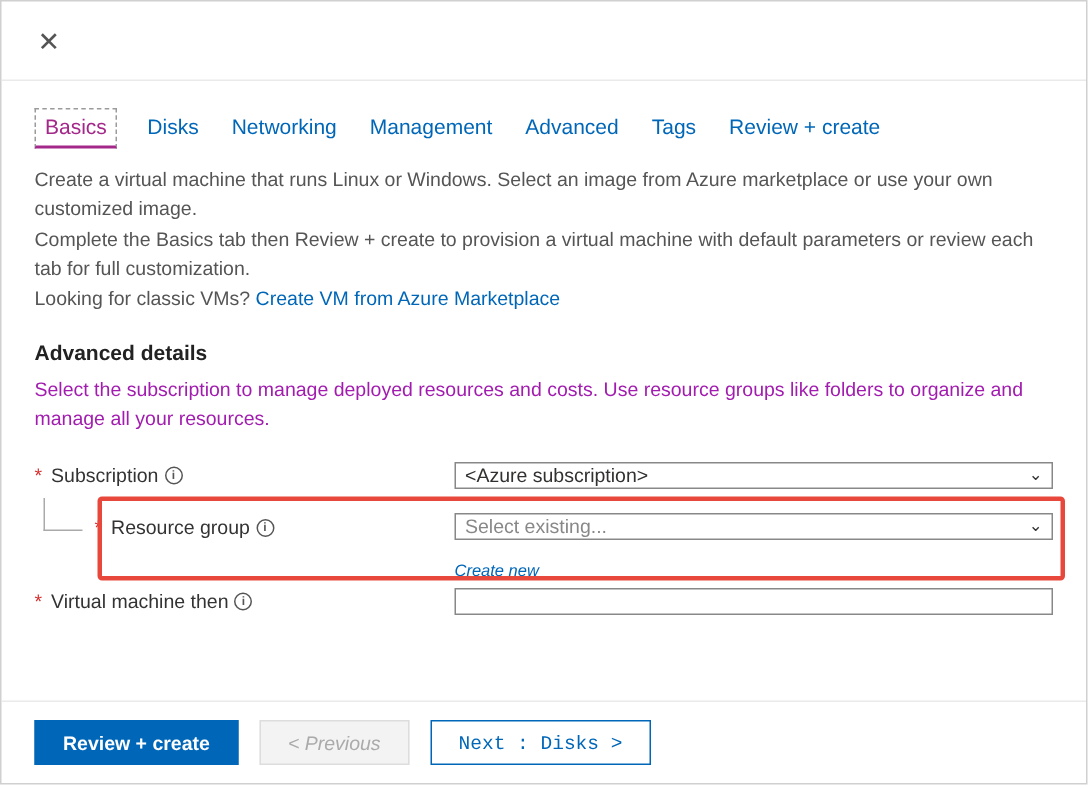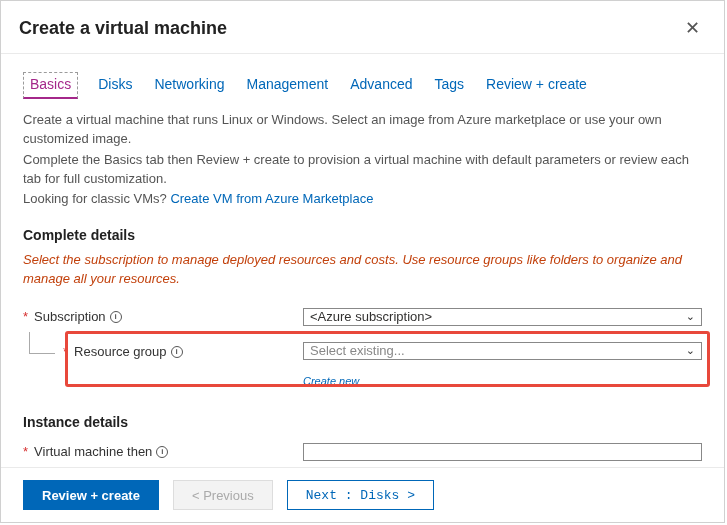--- a/index.html
+++ b/index.html
@@ -78,24 +78,23 @@
     cursor: pointer;
   }
   .section-title {
     font-weight: 600;
     font-size: 14px;
     color: #222;
     margin-top: 18px;
     margin-bottom: 8px;
   }
   .section-desc {
-    color: #c2410c;
+    color: #a21caf;
     line-height: 1.45;
     margin-bottom: 14px;
-    font-style: italic;
   }
   .form-row {
     display: flex;
     align-items: center;
     margin-bottom: 6px;
     min-height: 28px;
   }
   .form-label {
     width: 280px;
     display: flex;
@@ -193,34 +192,34 @@
     background: #0067b8;
     color: #fff;
     border-color: #0067b8;
     font-weight: 600;
   }
   .btn.disabled {
     background: #f3f3f3;
     color: #aaa;
     border-color: #ddd;
     cursor: default;
+    font-style: italic;
   }
   .btn.outline {
     color: #0067b8;
     border-color: #0067b8;
     font-family: Liberation Mono, monospace;
   }
 </style>
 </head>
 <body>
 
 <div class="panel">
 
   <div class="header">
-    <div class="header-title">Create a virtual machine</div>
     <div class="close-btn">
       <span>✕</span>
     </div>
   </div>
 
   <div class="body">
 
     <div class="tabs">
       <div class="tab active">Basics</div>
       <div class="tab">Disks</div>
@@ -233,21 +232,21 @@
 
     <div class="intro">
       <div class="intro-line">Create a virtual machine that runs Linux or Windows. Select an image from Azure marketplace or use your own customized image.</div>
       <div class="intro-line">Complete the Basics tab then Review + create to provision a virtual machine with default parameters or review each tab for full customization.</div>
       <div class="intro-line">
         <span>Looking for classic VMs?  </span>
         <span class="link">Create VM from Azure Marketplace</span>
       </div>
     </div>
 
-    <div class="section-title">Complete details</div>
+    <div class="section-title">Advanced details</div>
     <div class="section-desc">Select the subscription to manage deployed resources and costs. Use resource groups like folders to organize and manage all your resources.</div>
 
     <div class="form-row">
       <div class="form-label">
         <span class="req">*</span>
         <span>Subscription</span>
         <span class="info-icon">i</span>
       </div>
       <div class="form-control">
         <div class="select">
@@ -271,21 +270,20 @@
         <div class="form-control">
           <div class="select">
             <span class="placeholder">Select existing...</span>
             <span class="chev">⌄</span>
           </div>
         </div>
       </div>
       <div class="create-new">Create new</div>
     </div>
 
-    <div class="section-title" style="margin-top:26px;">Instance details</div>
 
     <div class="form-row">
       <div class="form-label">
         <span class="req">*</span>
         <span>Virtual machine then</span>
         <span class="info-icon">i</span>
       </div>
       <div class="form-control">
         <input class="text-input" type="text" value="" style="">
       </div>

